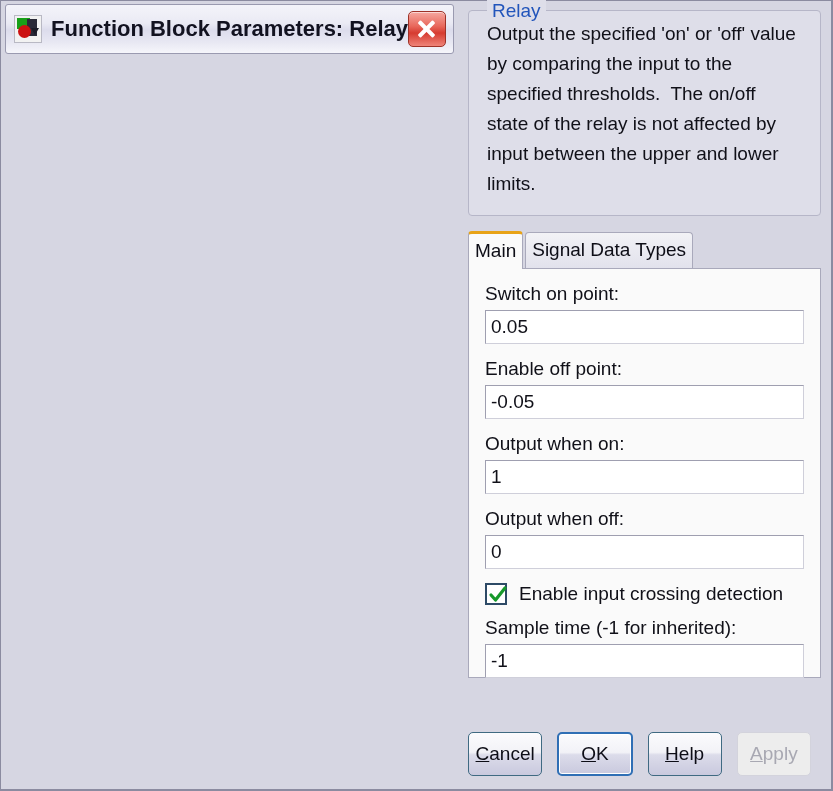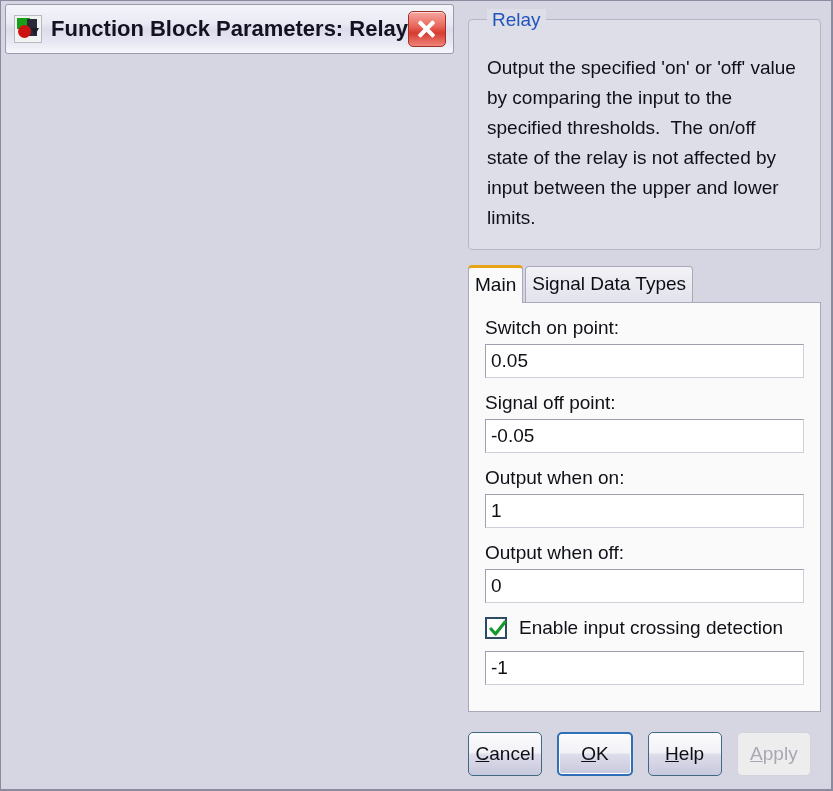--- a/index.html
+++ b/index.html
@@ -121,25 +121,25 @@
   .dialog-body {
     flex: 1 1 auto;
     position: relative;
     padding: 0 10px;
     box-sizing: border-box;
   }
 
   
   .groupbox {
     position: relative;
-    margin-top: 18px;
+    margin-top: 9px;
     border: 1px solid #b6b6c8;
     border-radius: 4px;
     background: #dedee9;
-    padding: 33px 18px 16px 18px;
+    padding: 8px 18px 16px 18px;
     box-sizing: border-box;
   }
   .groupbox-label {
     position: absolute;
     top: -11px;
     left: 18px;
     padding: 0 5px;
     background: #dedee9;
     color: #2255bb;
     font-size: 19px;
@@ -309,38 +309,39 @@
     <div class="tabstrip">
       <div class="tab active">Main</div>
       <div class="tab inactive">Signal Data Types</div>
     </div>
 
     <div class="tabpanel">
 
       <div class="field-label">Switch on point:</div>
       <input class="field-input" type="text" value="0.05" style="">
 
-      <div class="field-label">Signal off point:</div>
+      <div class="field-label">Enable off point:</div>
       <input class="field-input" type="text" value="-0.05" style="">
 
       <div class="field-label">Output when on:</div>
       <input class="field-input" type="text" value="1" style="">
 
       <div class="field-label">Output when off:</div>
       <input class="field-input" type="text" value="0" style="">
 
       <div class="check-row">
         <div class="checkbox">
           <svg width="20" height="20" viewBox="0 0 20 20">
             <path d="M3 10 L7.5 15 L17 3" stroke="#17992b" stroke-width="3.2" fill="none" stroke-linecap="round" stroke-linejoin="round"></path>
           </svg>
         </div>
         <div class="check-label">Enable input crossing detection</div>
       </div>
 
+      <div class="field-label">Sample time (-1 for inherited):</div>
       <input class="field-input" type="text" value="-1" style="">
     </div>
 
     <div class="buttonbar">
       <button class="btn">
         <span class="mn">C</span><span>ancel</span>
       </button>
       <button class="btn default">
         <span class="mn">O</span><span>K</span>
       </button>

